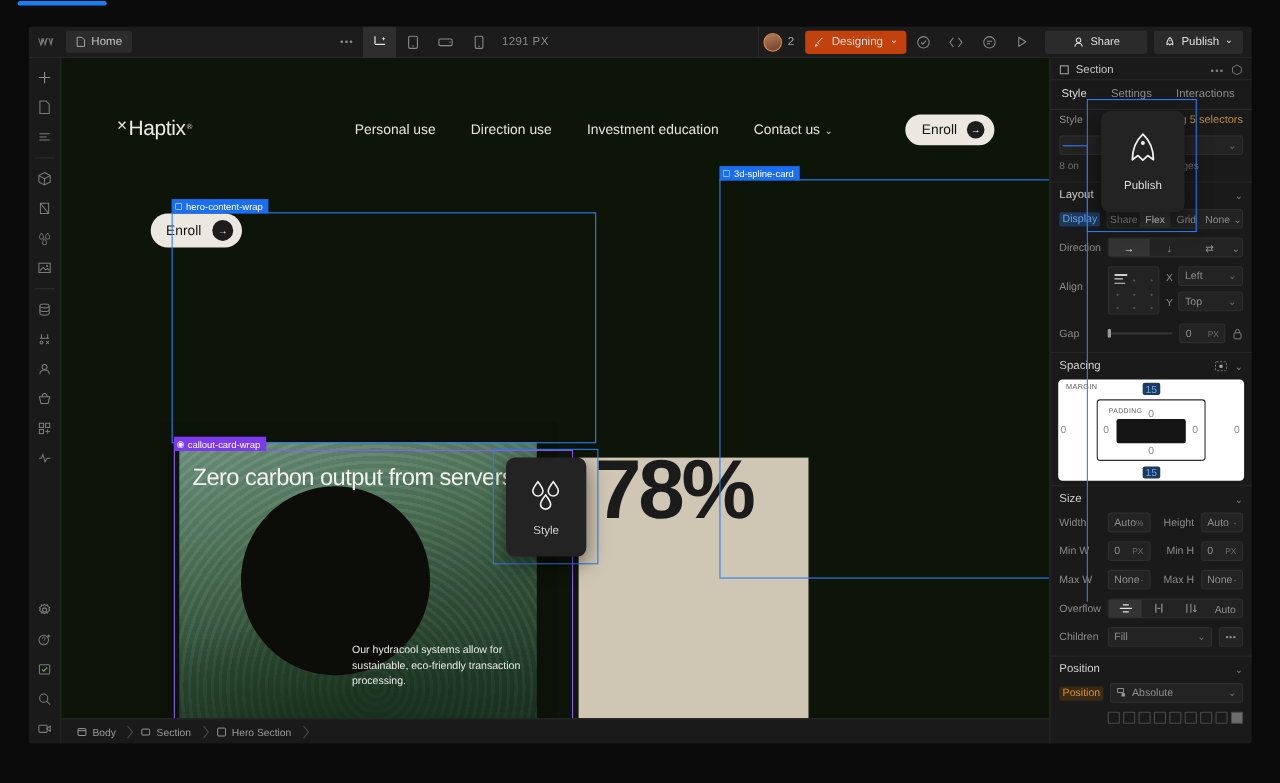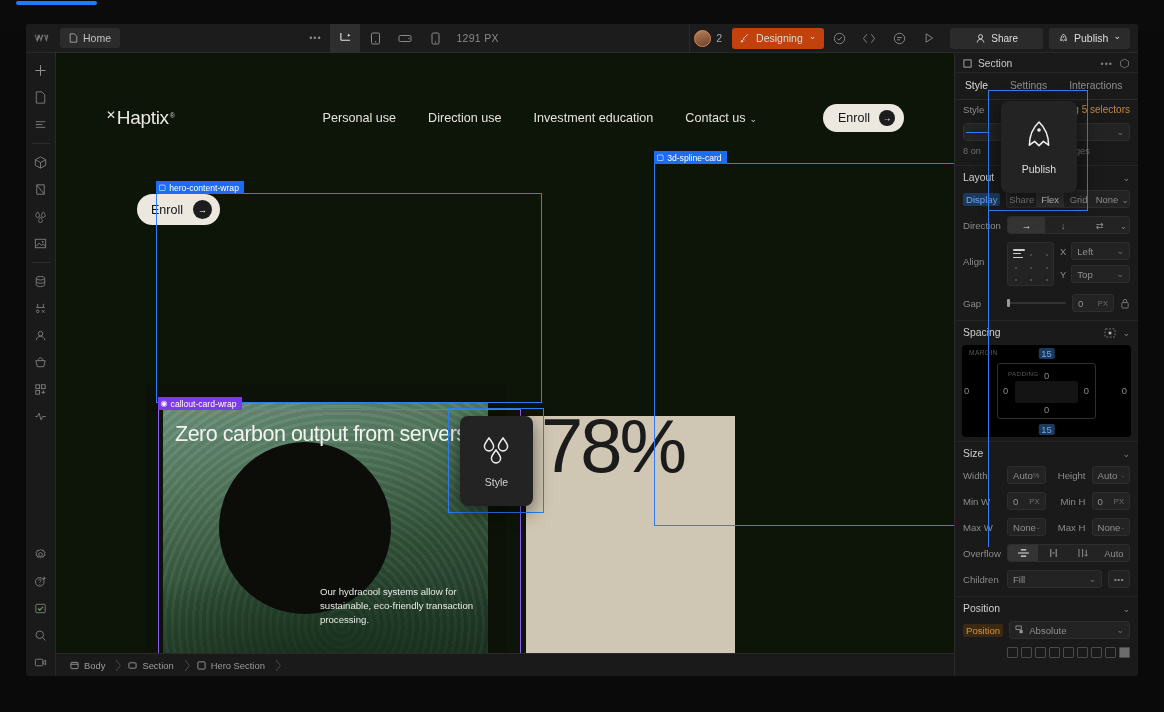--- a/index.html
+++ b/index.html
@@ -68,21 +68,21 @@
       radial-gradient(ellipse 130% 80% at 50% 110%, rgba(20,45,25,.95), rgba(20,45,25,0) 60%),
       repeating-radial-gradient(circle at 55% 88%, rgba(255,255,255,.045) 0 3px, rgba(0,0,0,.05) 3px 7px),
       linear-gradient(165deg,#6f9480 0%,#4e7358 32%,#2f4e36 62%,#1d3324 100%);
     overflow:hidden; }
   .callout-circle { position:absolute; left:56px; top:40px; width:172px; height:172px; border-radius:50%; background:#0c0d09; }
   .callout-h { position:absolute; left:12px; top:20px; font-size:21.5px; line-height:1.14; color:#f3f3ef; letter-spacing:-.5px; }
   .callout-p { position:absolute; left:157px; top:183px; width:155px; font-size:9.6px; line-height:1.45; color:#e9e9e4; }
 
   
   .pct-card { position:absolute; left:458px; top:363px; width:209px; height:266px; background:#cfc6b3; padding:12px; }
-  .pct-num { position:absolute; left:15px; top:-8px; font-size:76px; color:#1b1b1b; letter-spacing:-3px; font-weight:400; line-height:1;}
+  .pct-num { position:absolute; left:15px; top:-8px; font-size:76px; color:#1b1b1b; letter-spacing:-3px; font-weight:700; line-height:1;}
   .pct-inner { position:absolute; left:14px; top:97px; width:181px; height:156px; border-radius:3px;
     background:linear-gradient(180deg,#c3b193 0%,#bda982 45%,#b89f74 100%); }
   .pct-label { position:absolute; left:12px; bottom:22px; font-size:9.6px; line-height:1.42; color:#2b2419; }
 
   
   .card-card { position:absolute; left:679px; top:185px; width:245px; height:446px;
     background:linear-gradient(145deg,#f2efe6 0%,#e0dcd0 30%,#cdc8b9 62%,#b9b4a5 100%); overflow:hidden; }
   .credit { position:absolute; left:-16px; top:-42px; width:168px; height:258px; background:#5b656a; border-radius:10px; transform:rotate(-31deg); box-shadow:0 12px 34px rgba(0,0,0,.32); }
   .credit .logo-x { position:absolute; right:18px; top:34px; width:26px; height:26px; }
   .credit .chip { position:absolute; left:22px; bottom:52px; width:35px; height:35px; border-radius:4px; background:linear-gradient(135deg,#f6ddd5,#e0b6ae 55%,#c99b92); transform:rotate(14deg); overflow:hidden;}
@@ -136,21 +136,21 @@
   .field .unit { margin-left:auto; font-size:7.6px; color:#6f6f6f; }
   .seg { display:flex; background:#232323; border:1px solid #2e2e2e; border-radius:3px; overflow:hidden; flex:1; height:18px; }
   .seg > div { flex:1; display:flex; align-items:center; justify-content:center; font-size:9.4px; color:#8d8d8d; }
   .seg > div.on { background:#343434; color:#e2e2e2; }
   .sect-title { display:flex; align-items:center; padding:6px 8px 3px; font-size:10.4px; color:#cfcfcf; border-top:1px solid #262626; margin-top:4px;}
   .sect-title .chev { margin-left:auto; color:#7e7e7e; font-size:9px; }
   .align-grid { width:47px; height:44px; background:#232323; border:1px solid #2e2e2e; border-radius:3px; position:relative; }
   .align-grid .d { position:absolute; width:2px; height:2px; background:#565656; border-radius:50%; }
   .align-grid .bars { position:absolute; left:5px; top:6px; }
   .align-grid .bars i { display:block; background:#cfcfcf; height:1.6px; margin-bottom:2.2px; border-radius:1px;}
-  .spacing-box { margin:4px 7px 0; background:#000000; border-radius:4px; padding:5px; position:relative; height:92px;text-decoration:underline; }
+  .spacing-box { margin:4px 7px 0; background:#ffffff; border-radius:4px; padding:5px; position:relative; height:92px;text-decoration:underline; }
   .sp-margin-lbl { position:absolute; left:7px; top:4px; font-size:6.6px; color:#5a5a5a; letter-spacing:.4px;}
   .sp-pad-lbl { position:absolute; left:46px; top:25px; font-size:6.2px; color:#5a5a5a; letter-spacing:.4px;}
   .sp-v { position:absolute; font-size:9.4px; color:#8b8b8b; }
   .sp-v.hl { color:#6aa6ef; background:#1d3a5c; border-radius:2px; padding:0 3px;}
   .pad-inner { position:absolute; left:35px; top:18px; right:35px; bottom:18px; border:1px solid #2e2e2e; border-radius:3px; }
   .pad-core { position:absolute; left:53px; top:36px; right:53px; bottom:34px; background:#141414; border-radius:2px; }
   .pos-icons { display:flex; gap:3px; padding:4px 8px 2px; justify-content:flex-end;}
   .pos-icons span { width:11px; height:11px; border:1px solid #4a4a4a; border-radius:1px; display:block; }
   .pos-icons span.on { background:#6c6c6c; }
   .slider { flex:1; height:18px; display:flex; align-items:center; }

